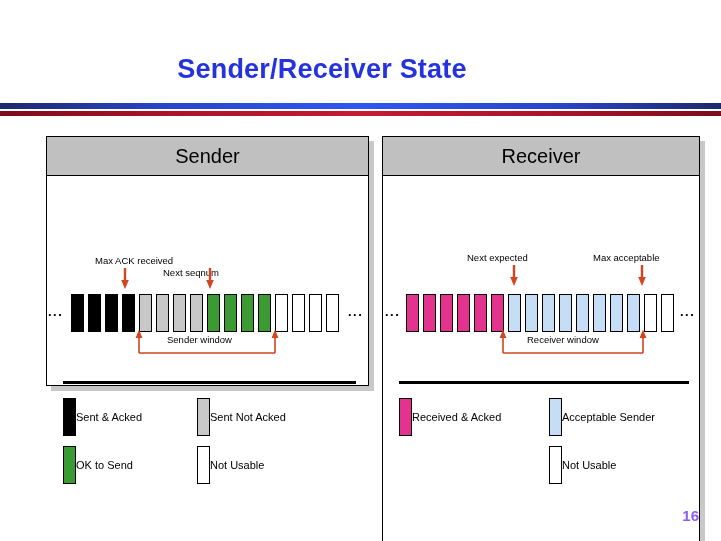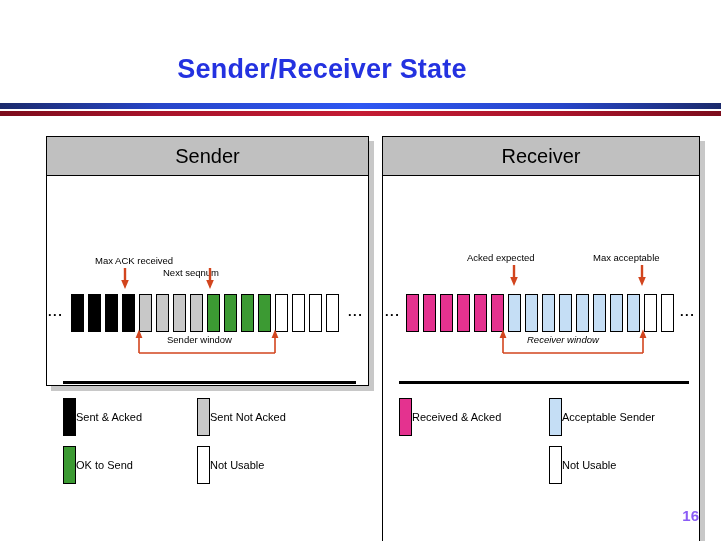--- a/index.html
+++ b/index.html
@@ -223,21 +223,21 @@
 </div>
 
 <div class="panel" id="receiver-panel">
 
   <div class="panel-header">
     <span class="panel-header-title">Receiver</span>
   </div>
 
   <div class="panel-body">
 
-    <div class="ptr-label" style="left:84px;top:76px;">Acked expected</div>
+    <div class="ptr-label" style="left:84px;top:76px;">Next expected</div>
     <svg class="ptr-arrow" style="left:127px;top:89px;" viewBox="0 0 8 22">
       <path d="M4 0 L4 14" stroke="#D2451E" stroke-width="2.4" fill="none"></path>
       <path d="M0.2 12 L4 21 L7.8 12 Z" fill="#D2451E"></path>
     </svg>
 
     <div class="ptr-label" style="left:210px;top:76px;">Max acceptable</div>
     <svg class="ptr-arrow" style="left:255px;top:89px;" viewBox="0 0 8 22">
       <path d="M4 0 L4 14" stroke="#D2451E" stroke-width="2.4" fill="none"></path>
       <path d="M0.2 12 L4 21 L7.8 12 Z" fill="#D2451E"></path>
     </svg>
@@ -263,21 +263,21 @@
       </div>
     <div class="ellipsis" style="left:297px;top:128px;">...</div>
 
     <svg class="bracket" style="left:116px;top:153px;width:148px;height:26px;" viewBox="0 0 148 26">
       <path d="M4 24 L4 8" stroke="#D2451E" stroke-width="1.6" fill="none"></path>
       <path d="M0.6 9 L4 0.6 L7.4 9 Z" fill="#D2451E"></path>
       <path d="M144 24 L144 8" stroke="#D2451E" stroke-width="1.6" fill="none"></path>
       <path d="M140.6 9 L144 0.6 L147.4 9 Z" fill="#D2451E"></path>
       <path d="M4 24 L144 24" stroke="#D2451E" stroke-width="1.6" fill="none"></path>
     </svg>
-    <div class="bracket-label" style="left:141px;top:158px;font-style:italic;">Receiver window</div>
+    <div class="bracket-label" style="left:141px;top:158px;">Receiver window</div>
 
     <div class="legend-divider" style="left:16px;top:205px;width:290px;"></div>
 
     <div class="legend-item" style="left:16px;top:222px;">
       <div class="legend-swatch pink"></div>
       <div class="legend-text">Received &amp; Acked</div>
     </div>
 
     <div class="legend-item" style="left:166px;top:222px;">
       <div class="legend-swatch lblue"></div>

